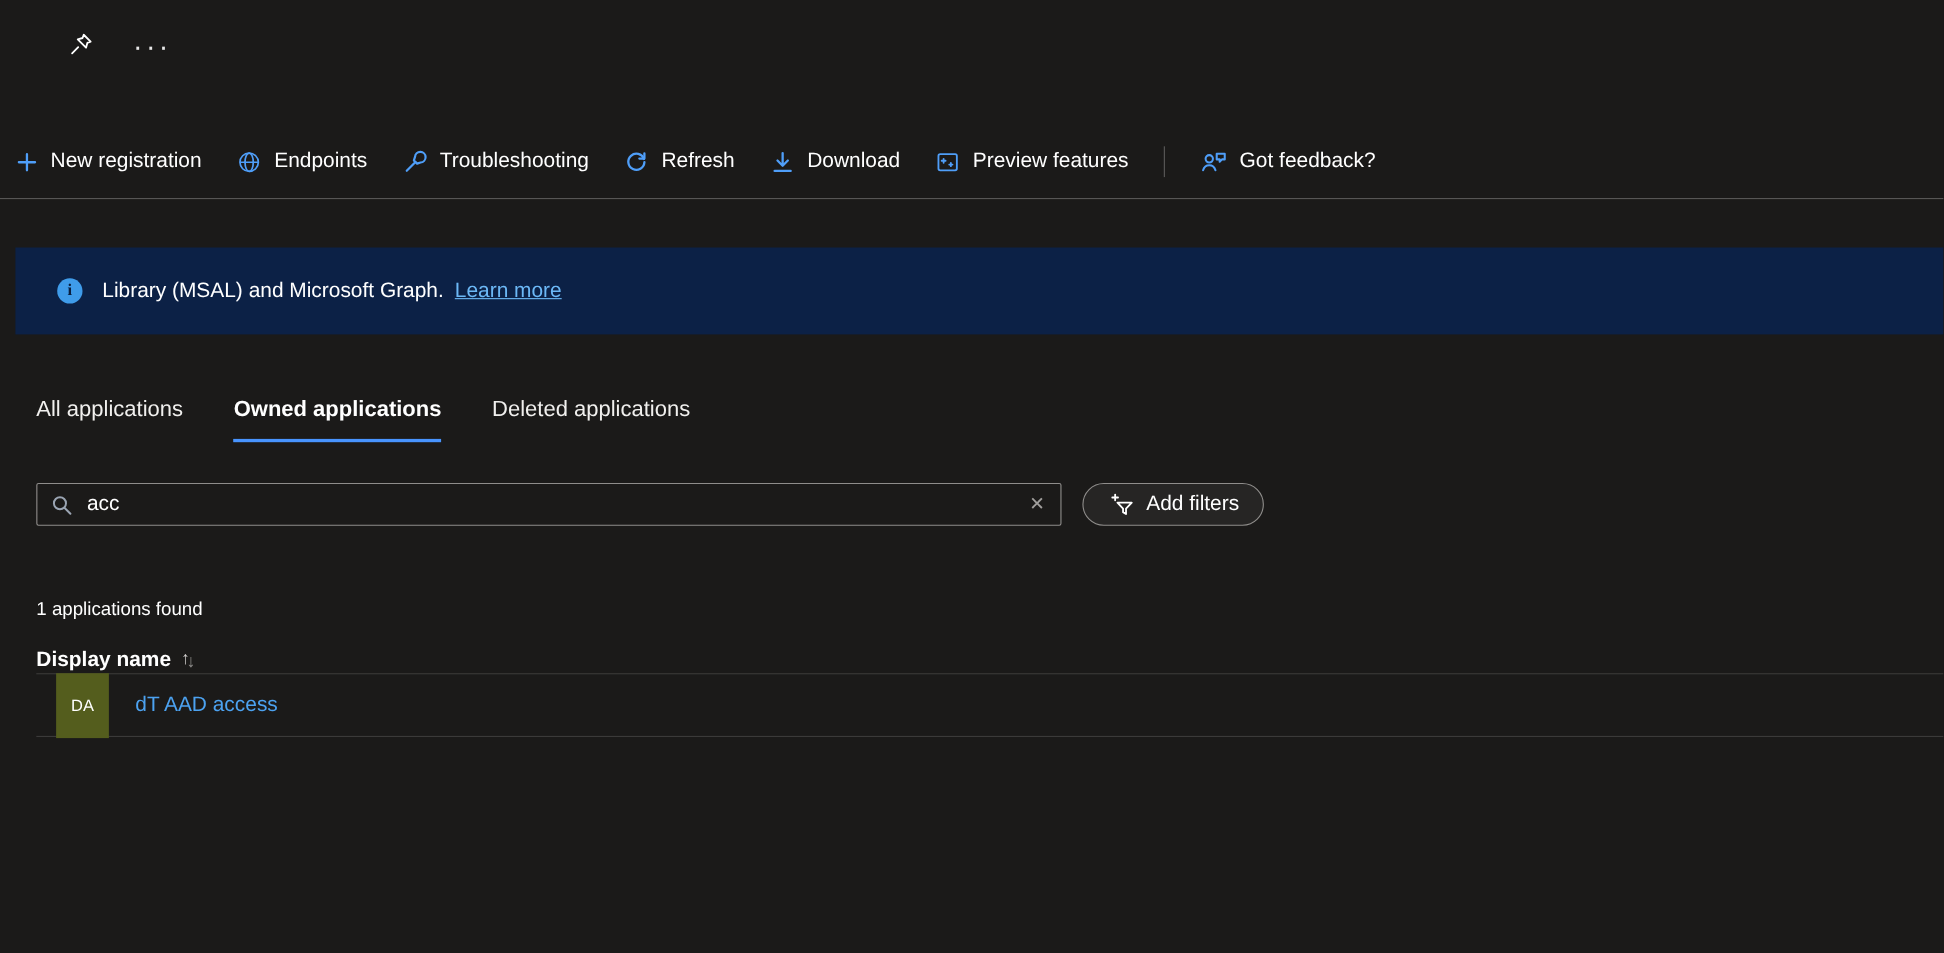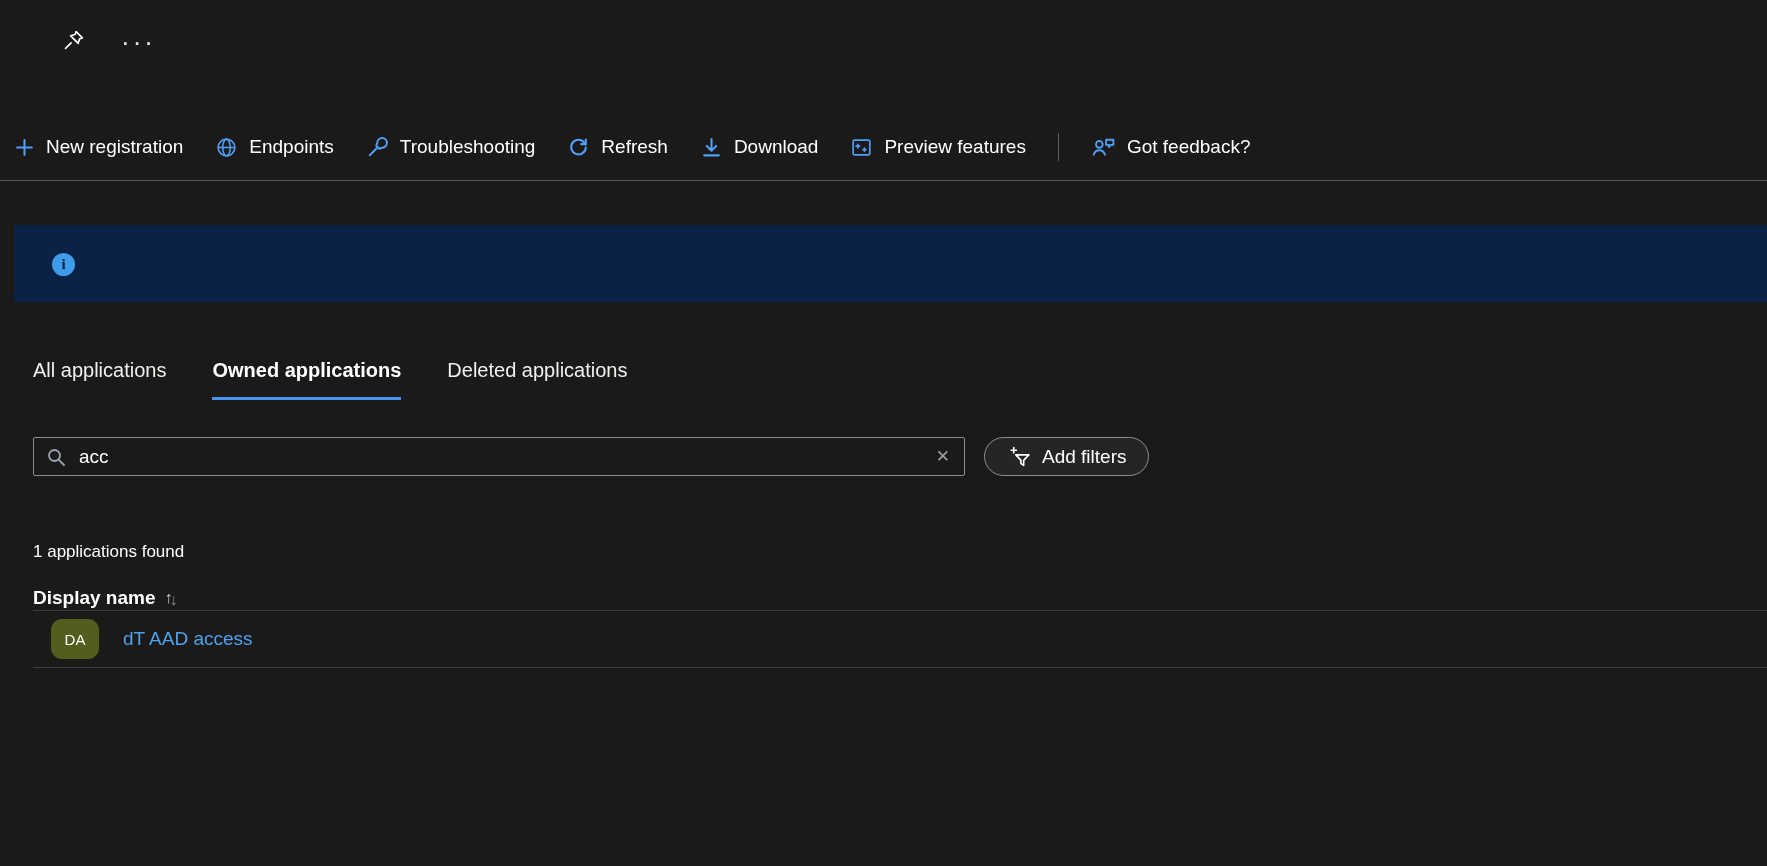--- a/index.html
+++ b/index.html
@@ -50,21 +50,21 @@
   .clear-btn { background:none; border:none; color:#a19f9d; font-size:17px; cursor:pointer; padding:2px; font-family:inherit; line-height:1; }
   .add-filters { display:flex; align-items:center; gap:10px; height:39px; padding:0 22px; border-radius:20px; border:1px solid #8f8d8b; background:rgba(255,255,255,0.05); color:#ffffff; font-size:19px; font-family:inherit; cursor:pointer; white-space:nowrap; }
 
   
   .count { margin:64px 0 0 33px; font-size:17px; line-height:24px; }
   .col-header { margin:22px 0 0 33px; font-size:19px; line-height:24px; font-weight:700; display:flex; align-items:center; gap:9px; cursor:pointer; width:max-content; }
   .sort-icon { font-weight:400; font-size:16px; color:#d0cecd; }
   .sort-icon .down { color:#8a8886; margin-left:-3px; position:relative; top:2px; }
   .list { margin-left:33px; border-top:1px solid #3b3a39; }
   .app-row { display:flex; align-items:center; gap:24px; height:57px; padding-left:18px; border-bottom:1px solid #3b3a39; }
-  .avatar { flex:none; width:48px; height:40px; background:#545d1d; color:#ffffff; display:flex; align-items:center; justify-content:center; font-size:15px;border-radius:11px; }
+  .avatar { flex:none; width:48px; height:59px; background:#545d1d; color:#ffffff; display:flex; align-items:center; justify-content:center; font-size:15px; }
   .app-link { color:#4ca2f0; font-size:19px; text-decoration:none; cursor:pointer; }
 </style>
 </head>
 <body>
 
 <div class="page">
 
   <div class="page-header">
     <button class="icon-btn pin-btn">
       <span>
@@ -153,20 +153,23 @@
       </span>
       <span>Got feedback?</span>
     </button>
   </div>
 
   <hr class="rule">
 
   <div class="banner">
     <span class="info-icon">i</span>
     <div class="banner-text">
+      <div class="banner-line2">
+        <span>Library (MSAL) and Microsoft Graph.</span><a class="banner-link">Learn more</a>
+      </div>
     </div>
   </div>
 
   <div class="tabs">
     <button class="tab">All applications</button>
     <button class="tab active">Owned applications</button>
     <button class="tab">Deleted applications</button>
   </div>
 
   <div class="filter-row">

